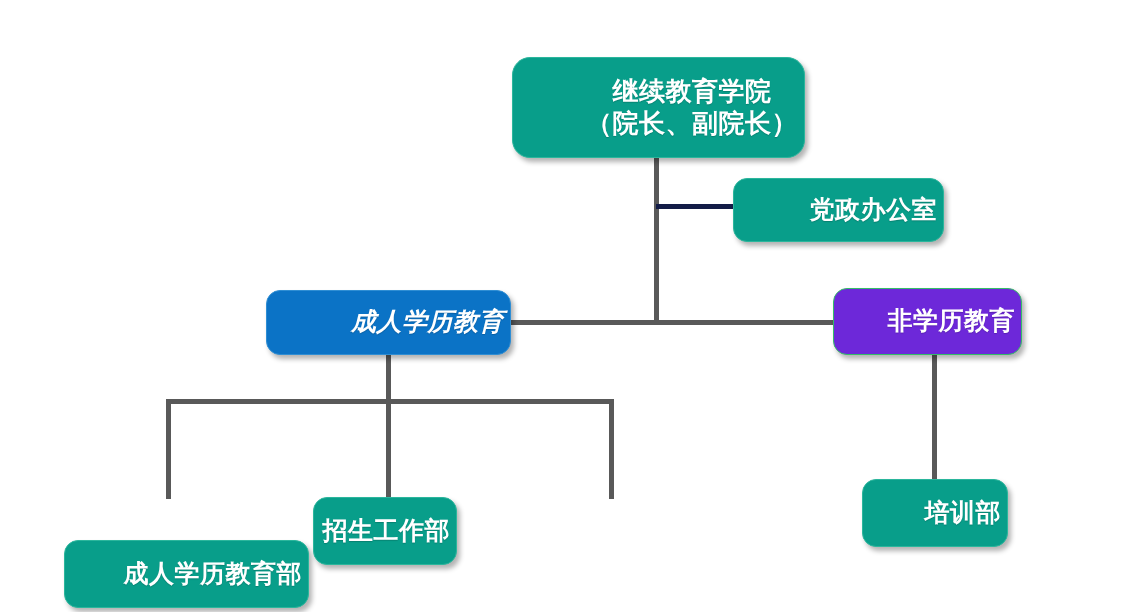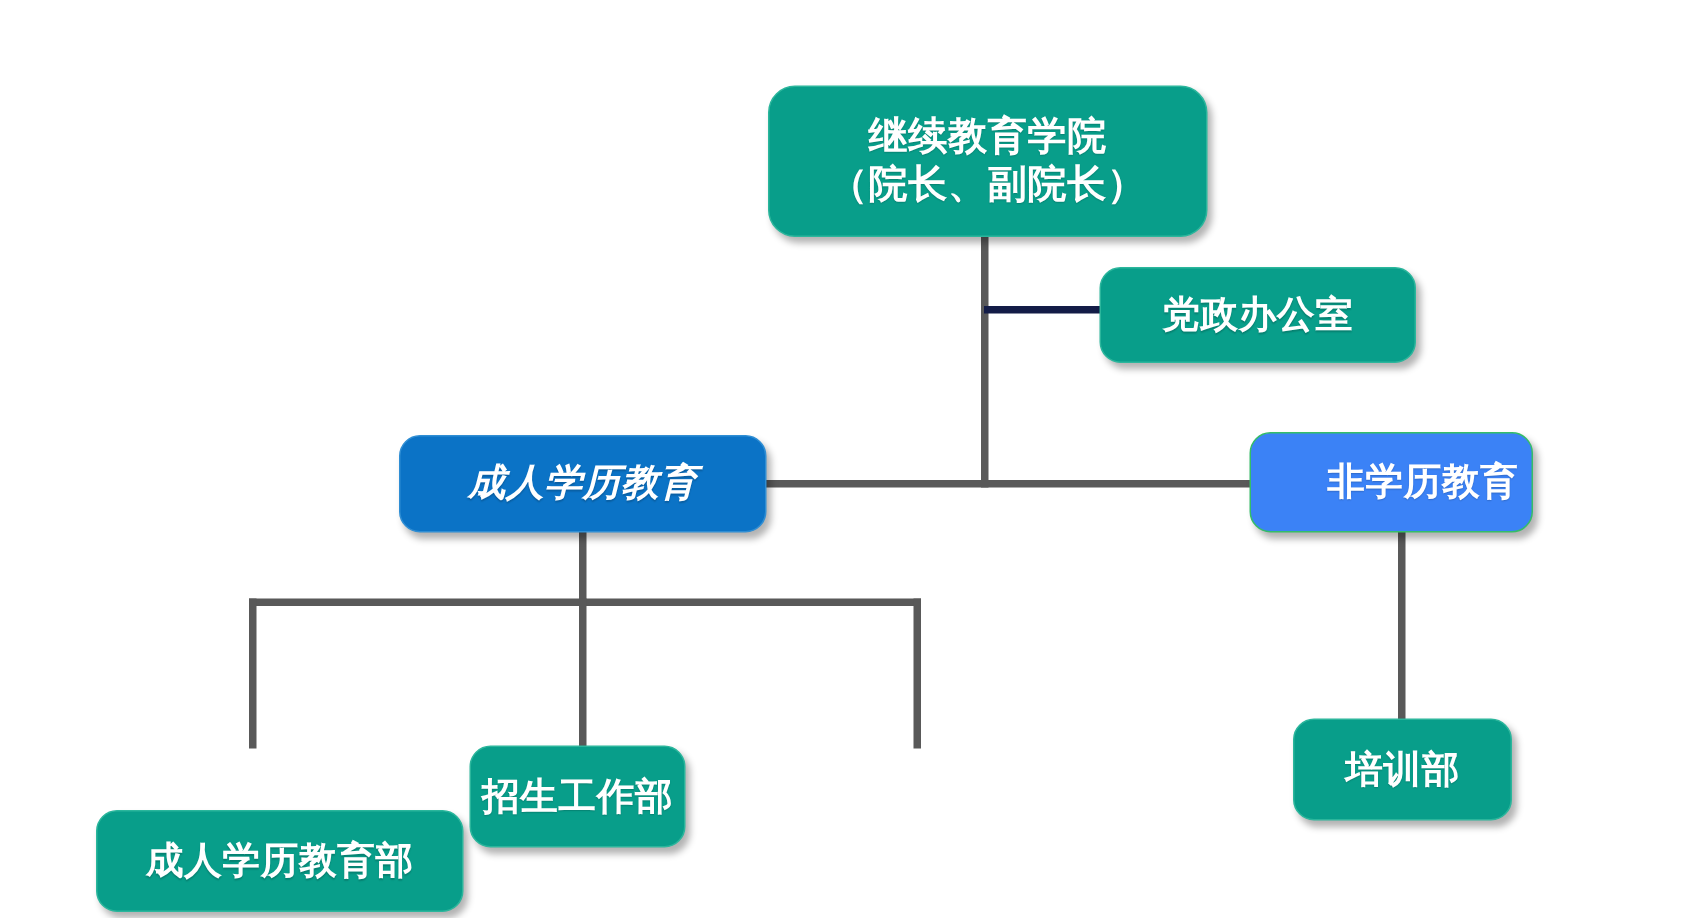--- a/index.html
+++ b/index.html
@@ -22,21 +22,21 @@
     background: #595959;
   }
   .connector.navy {
     background: #131c47;
   }
   .node {
     position: absolute;
     box-sizing: border-box;
     display: flex;
     align-items: center;
-    justify-content: center;
+    justify-content: flex-end;
     text-align: center;
     color: #ffffff;
     font-weight: bold;
     letter-spacing: 0.5px;
     line-height: 1.22;
     border-radius: 14px;
     box-shadow: 3px 4px 5px rgba(0,0,0,0.30);
     z-index: 3;
     white-space: pre-line;
     padding: 2px 6px;
@@ -44,21 +44,21 @@
   .node.teal {
     background: #089e8a;
     border: 1px solid #2bb69c;
   }
   .node.blue {
     background: #0b73c6;
     border: 1px solid #2f8ed4;
     font-style: italic;
   }
   .node.green {
-    background: #3b82f6;
+    background: #6d28d9;
     border: 1px solid #35bd68;
     padding-left: 48px;
   }
   .node-label {
     display: block;
     text-shadow: 0 1px 1px rgba(0,0,0,0.18);
   }
 
   
   #node-root      { left: 512px; top: 57px;  width: 293px; height: 101px; font-size: 26px; border-radius: 18px; }

